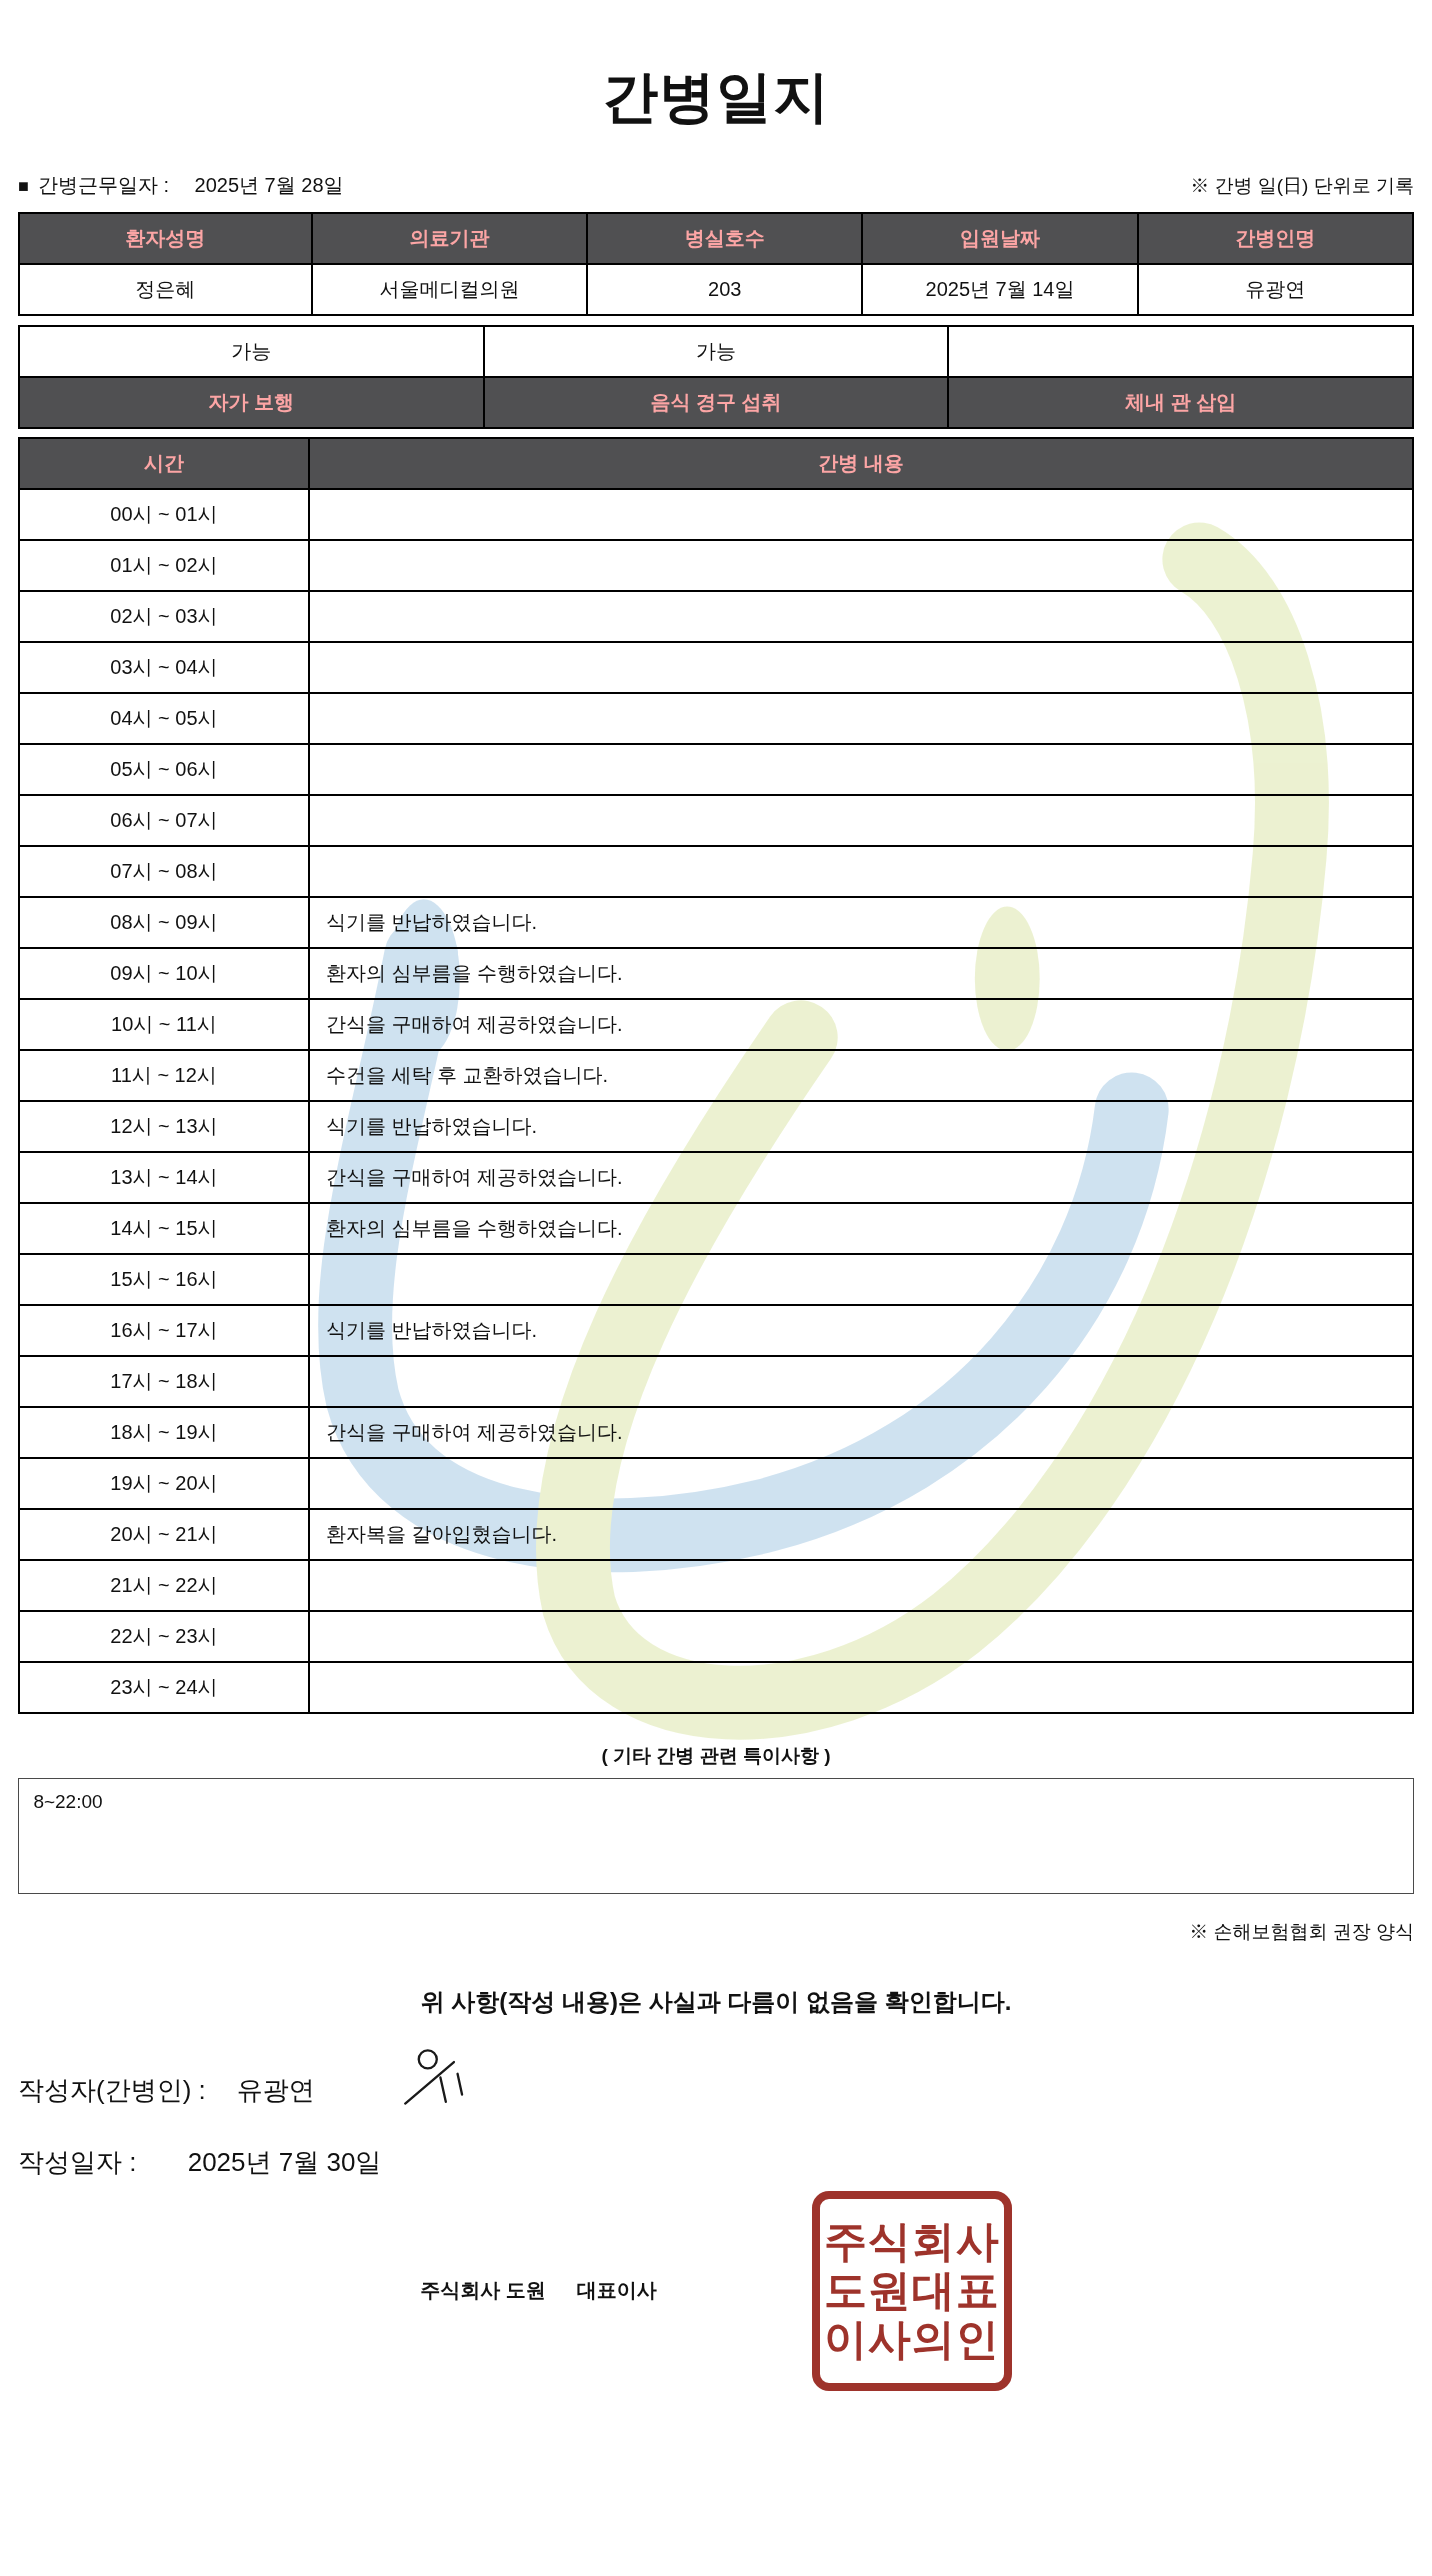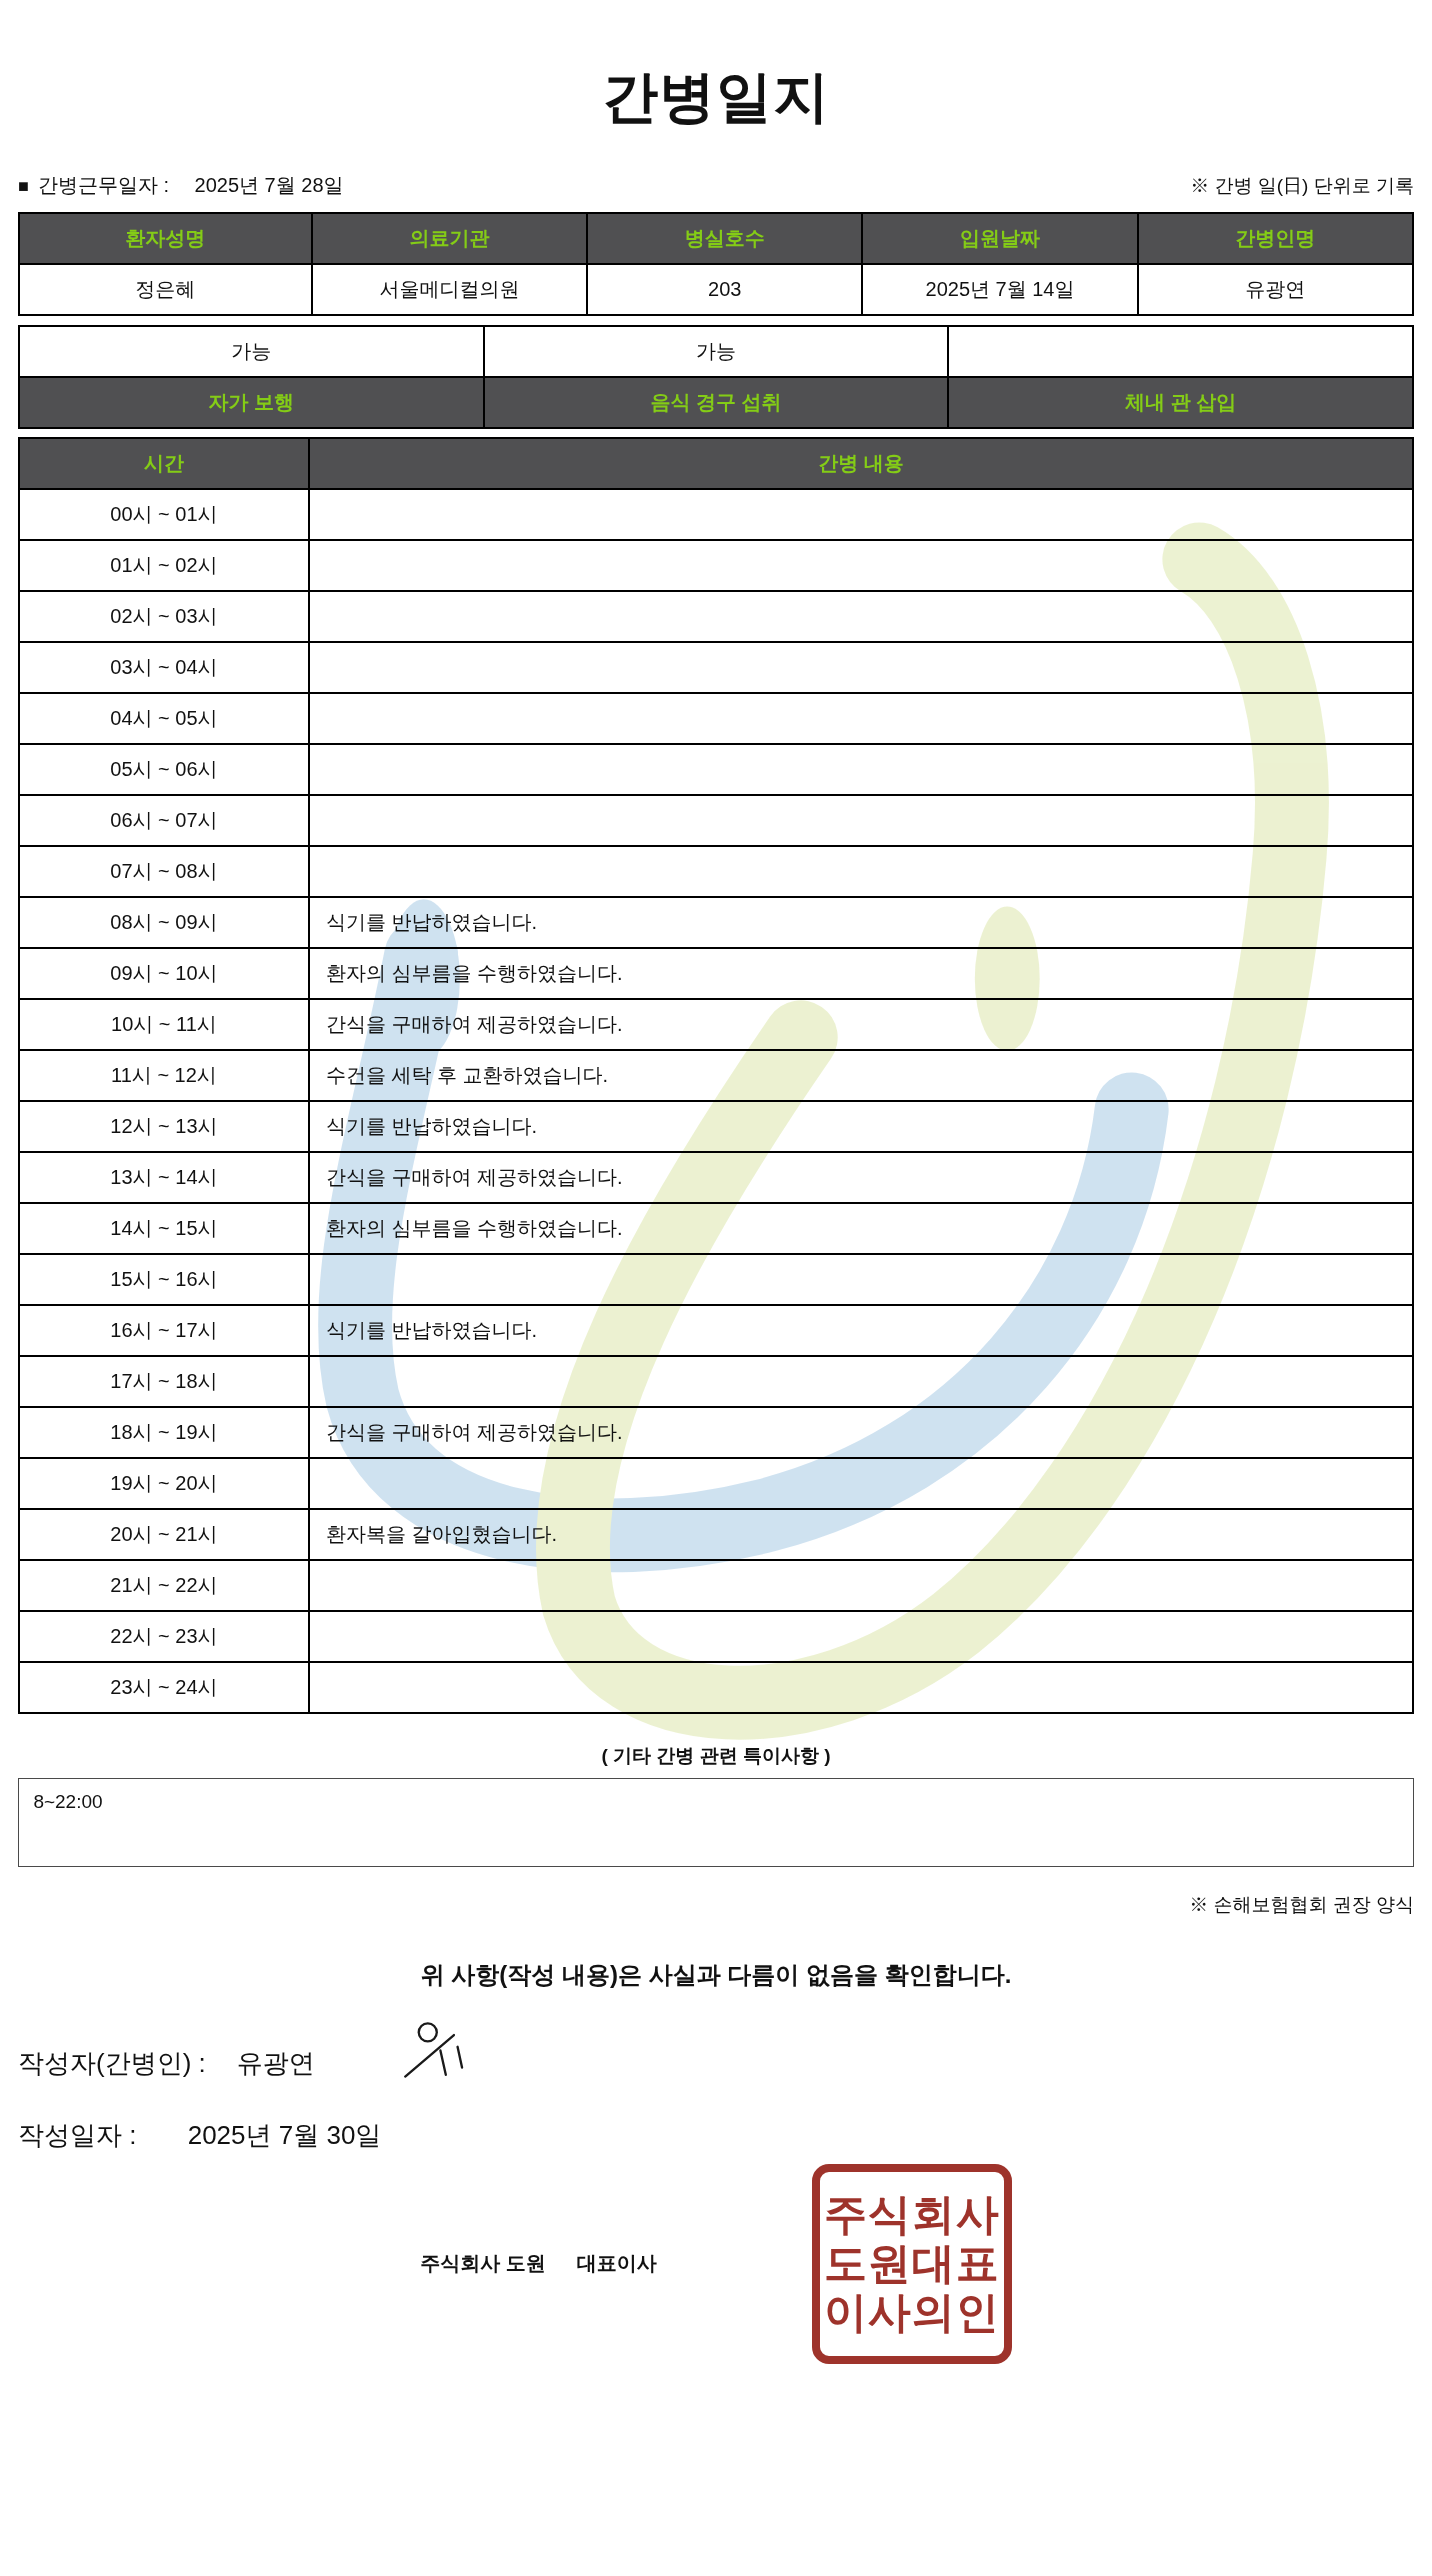--- a/index.html
+++ b/index.html
@@ -11,31 +11,31 @@
 
   .doc-title { text-align:center; font-size:56px; font-weight:bold; margin-top:60px; letter-spacing:0.9px; }
 
   .meta-line { display:flex; justify-content:space-between; align-items:flex-end; margin-top:36px; font-size:20px; }
   .meta-left .bullet { font-size:18px; margin-right:9px; }
   .meta-left { font-weight:500; }
   .meta-note { font-size:19px; }
 
   table { border-collapse:collapse; width:100%; table-layout:fixed; background:transparent; }
   th, td { border:2.7px solid #000; height:51px; font-size:20px; text-align:center; vertical-align:middle; }
-  th { background:var(--header-bg,#505052); color:#84cc16; font-weight:bold; }
+  th { background:var(--header-bg,#505052); color:#fca5a5; font-weight:bold; }
 
   .patient-table { margin-top:12.6px; }
   .patient-table col.c0 { width:21%; }
   .status-table { margin-top:9px; }
   .schedule-table { margin-top:8px; }
   .schedule-table col.time-col { width:20.8%; }
   .schedule-table td.content-cell { text-align:left; padding-left:16px; }
 
   .notes-heading { margin-top:29px; text-align:center; font-size:19px; font-weight:bold; }
-  .notes-box { margin-top:9px; height:89px; border:1.8px solid #4a4a4a; padding:12.6px 14.4px; font-size:19px; background:transparent; }
+  .notes-box { margin-top:9px; height:116px; border:1.8px solid #4a4a4a; padding:12.6px 14.4px; font-size:19px; background:transparent; }
   .form-note { margin-top:25px; text-align:right; font-size:19px; }
 
   .confirmation { margin-top:41px; text-align:center; font-size:24px; font-weight:bold; }
 
   .writer-row { margin-top:41px; display:flex; align-items:center; font-size:26px; height:63px; }
   .writer-row .name { margin-left:31px; }
   .signature { margin-left:83px; transform:translateY(-5.4px); }
   .date-row { margin-top:23.5px; font-size:26px; }
 
   .company-row { margin-top:10.8px; display:flex; align-items:center; justify-content:center; gap:155px; }

